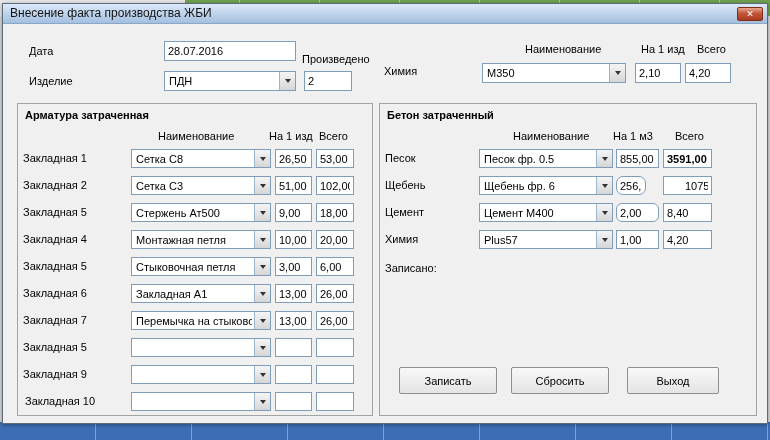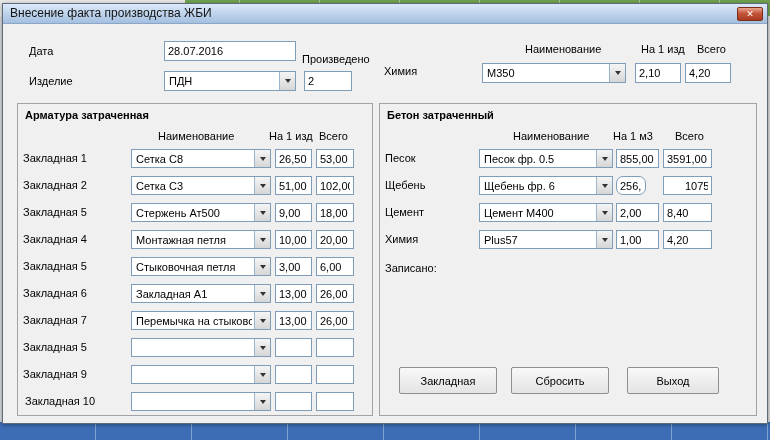--- a/index.html
+++ b/index.html
@@ -237,56 +237,56 @@
 
     <div class="row" style="top:125px">
       <span class="lbl" style="left:382px">Песок</span>
       <div class="combo" style="left:476px;width:134px">
         <span class="combo-text">Песок фр. 0.5</span>
         <span class="combo-btn">
             <i class="combo-arrow"></i>
           </span>
       </div>
       <input class="field" style="left: 613px; width: 43px; height: 19px;" value="855,00">
-      <input class="field" style="left: 660px; width: 49px; height: 19px;" value="3591,00">
+      <input class="field" style="left: 660px; width: 49px; height: 19px; font-weight: bold;" value="3591,00">
     </div>
     <div class="row" style="top:152px">
       <span class="lbl" style="left:382px">Щебень</span>
       <div class="combo" style="left:476px;width:134px">
         <span class="combo-text">Щебень фр. 6</span>
         <span class="combo-btn">
             <i class="combo-arrow"></i>
           </span>
       </div>
       <input class="field" style="left: 613px; width: 30px; height: 19px; border-radius: 7px;" value="256,00">
       <input class="field" style="left: 660px; width: 49px; height: 19px; padding-left: 21px;" value="1075,20">
     </div>
     <div class="row" style="top:179px">
       <span class="lbl" style="left:382px">Цемент</span>
       <div class="combo" style="left:476px;width:134px">
         <span class="combo-text">Цемент М400</span>
         <span class="combo-btn">
             <i class="combo-arrow"></i>
           </span>
       </div>
-      <input class="field" style="left: 613px; width: 43px; height: 19px;" value="2,00">
+      <input class="field" style="left: 613px; width: 43px; height: 19px; border-radius: 6px;" value="2,00">
       <input class="field" style="left: 660px; width: 49px; height: 19px;" value="8,40">
     </div>
     <div class="row" style="top:206px">
       <span class="lbl" style="left:382px">Химия</span>
       <div class="combo" style="left:476px;width:134px">
         <span class="combo-text">Plus57</span>
         <span class="combo-btn">
             <i class="combo-arrow"></i>
           </span>
       </div>
       <input class="field" style="left: 613px; width: 43px; height: 19px;" value="1,00">
       <input class="field" style="left: 660px; width: 49px; height: 19px;" value="4,20">
     </div>
 
     <span class="lbl" style="left:382px;top:238px">Записано:</span>
 
-    <button class="btn" style="left:396px;top:343px;width:98px">Закладная</button>
+    <button class="btn" style="left:396px;top:343px;width:98px">Записать</button>
     <button class="btn" style="left:508px;top:343px;width:98px">Сбросить</button>
     <button class="btn" style="left:624px;top:343px;width:92px">Выход</button>
 
   </div>
 </div>
 
 </body></html>

